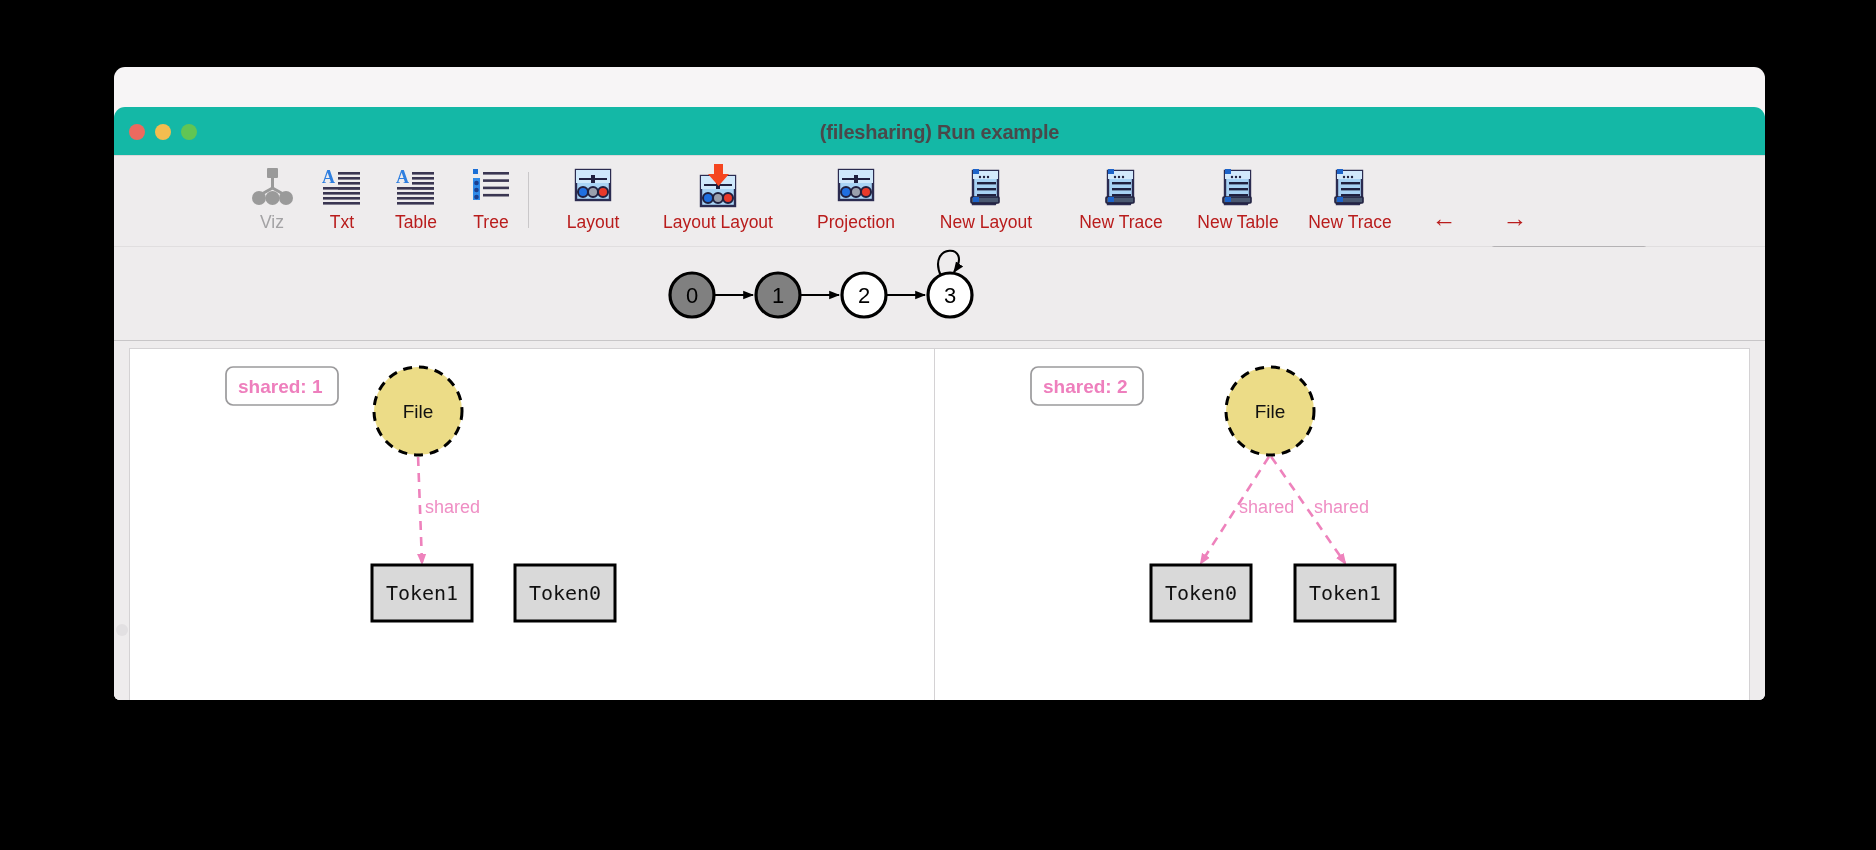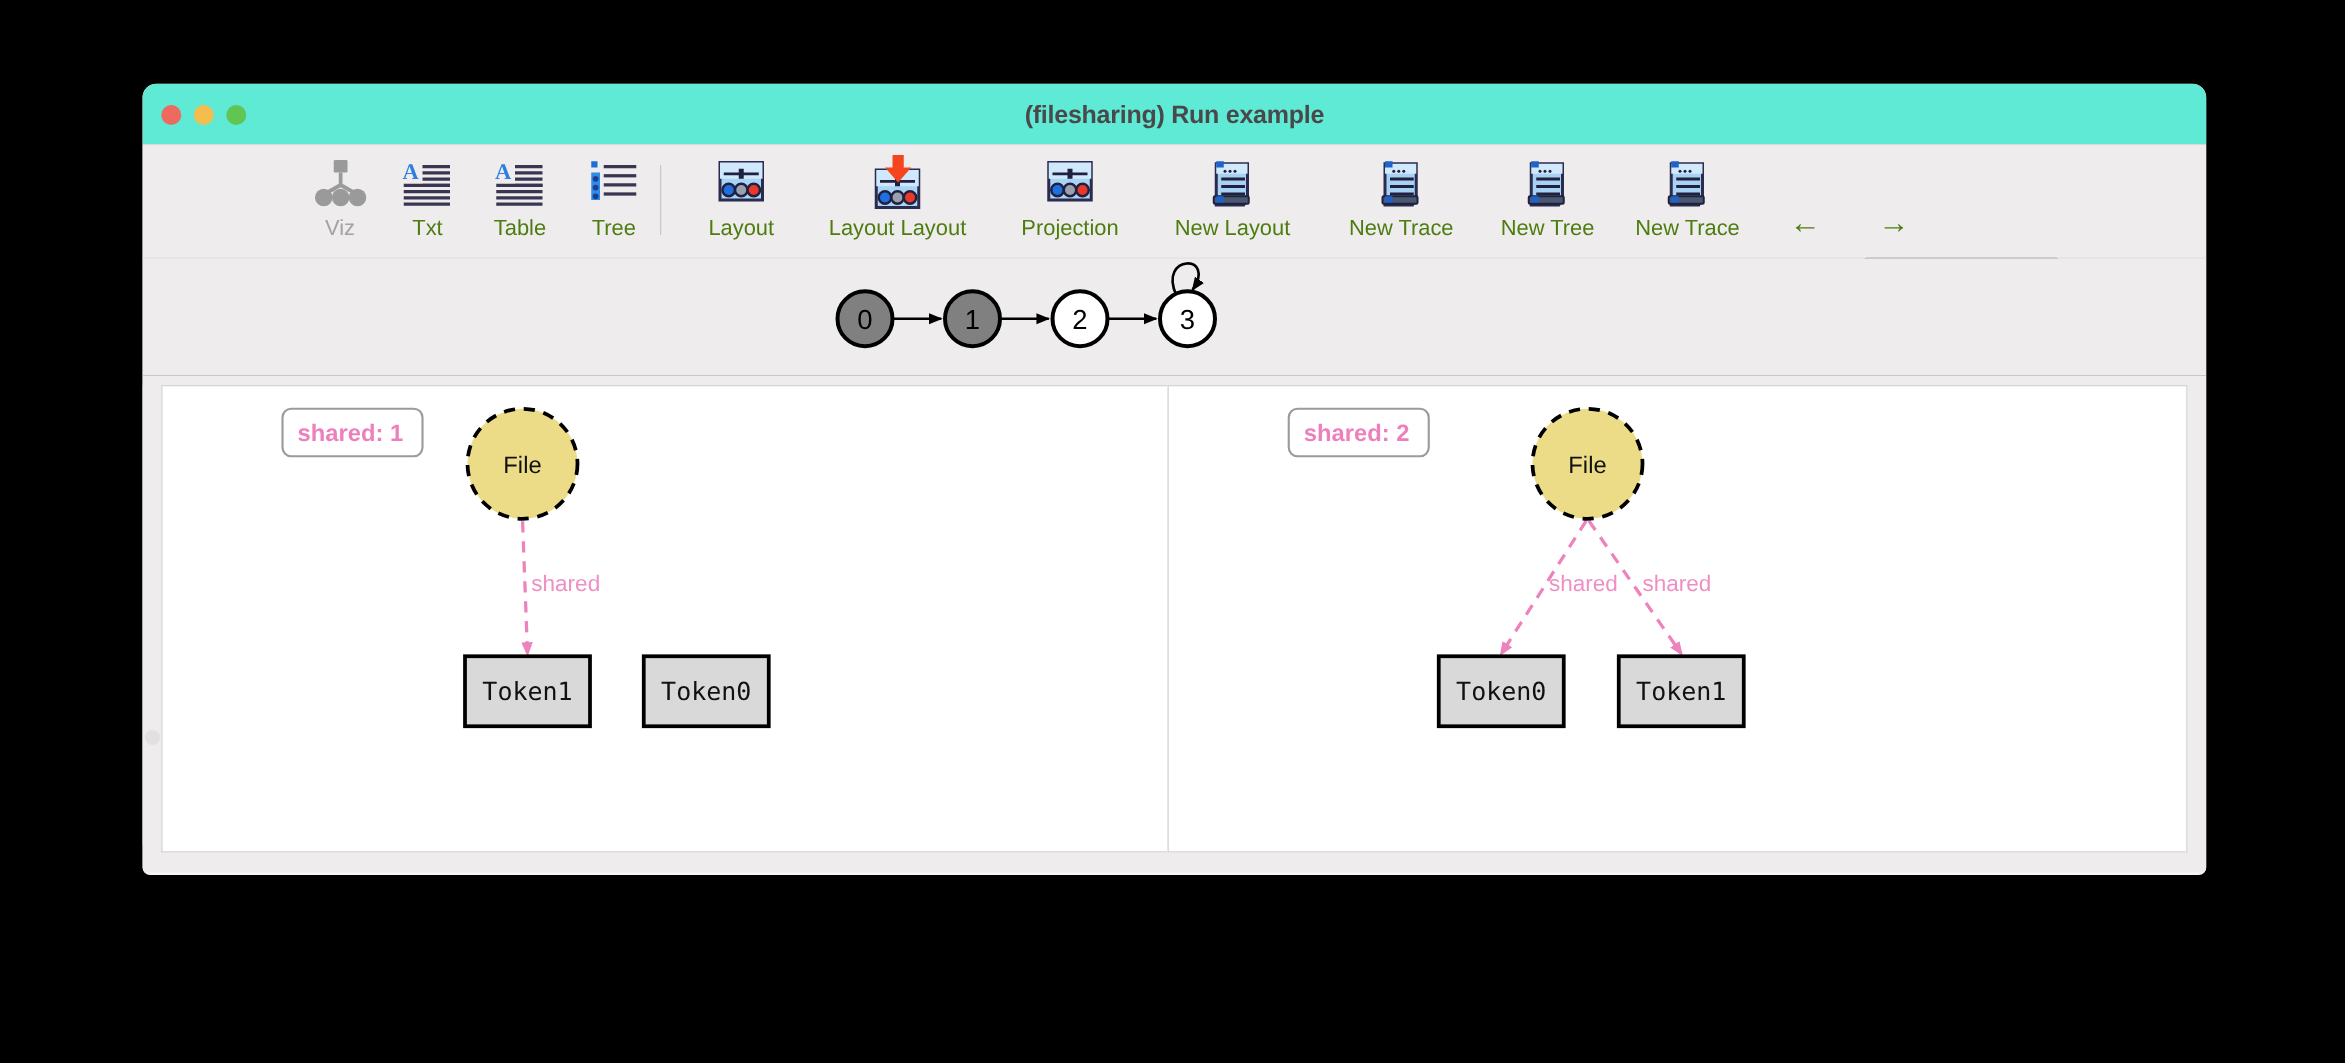--- a/index.html
+++ b/index.html
@@ -19,23 +19,24 @@
     background: #f7f5f6;
     border-radius: 11px 11px 6px 6px;
     box-shadow: 0 3px 18px rgba(0,0,0,0.55);
     overflow: hidden;
   }
 
   
   #titlebar {
     position: relative;
     height: 49px;
-    background: #5eead4;
+    background: #14b8a6;
     border-bottom: 1px solid #dcd7da;
     border-radius: 11px 11px 0 0;
+    margin-top: 40px;
   }
   .traffic {
     position: absolute;
     top: 17px;
     width: 16px; height: 16px;
     border-radius: 50%;
   }
   #tl-close  { left: 15px; background: #ec6a5f; }
   #tl-min    { left: 41px; background: #f4bd4f; }
   #tl-max    { left: 67px; background: #61c554; }
@@ -64,21 +65,21 @@
     cursor: default;
   }
   .tb-ico {
     height: 48px;
     display: flex;
     align-items: center;
     justify-content: center;
   }
   .tb-lab {
     font-size: 17.5px;
-    color: #4d7c0f;
+    color: #b91c1c;
     white-space: nowrap;
     margin-top: 2px;
   }
   .tb-lab.dim { color: #a3a2a4; text-align: center; }
   .tb-inner { position: relative; left: -120px; width: 240px; }
   #tb-sep {
     position: absolute;
     left: 414px; top: 16px;
     width: 1px; height: 56px;
     background: #c9c7c9;
@@ -359,21 +360,21 @@
                 <rect x="14" y="12" width="0" height="0" fill="#20203f"></rect>
                 <rect x="14" y="13" width="0" height="0" fill="#20203f"></rect>
                 <circle cx="16" cy="13" r="1.2" fill="#20203f"></circle>
                 <circle cx="20" cy="13" r="1.2" fill="#20203f"></circle>
                 <circle cx="24" cy="13" r="1.2" fill="#20203f"></circle>
                 <rect x="13" y="18" width="19" height="2.4" fill="#20203f"></rect>
                 <rect x="13" y="24" width="19" height="2.4" fill="#20203f"></rect>
                 <rect x="13" y="30" width="19" height="2.4" fill="#20203f"></rect>
               </svg>
             </div>
-            <div class="tb-lab">New Tree</div>
+            <div class="tb-lab">New Table</div>
           </div>
         </div>
         <div class="tb-item" style="left: 1236px;">
           <div class="tb-inner">
             <div class="tb-ico">
               <svg width="44" height="44" viewBox="0 0 44 44">
                 <path d="M9 7 h25 v27 l-3 6 H9 z" fill="#a8d2f4" stroke="#2b2b50" stroke-width="2.4"></path>
                 <path d="M9 7 h25 v8 H9 z" fill="#d2e9fc"></path>
                 <rect x="7" y="33" width="28" height="6" rx="1" fill="#4a5870" stroke="#20203f" stroke-width="1.6"></rect>
                 <rect x="9" y="5" width="6" height="5" fill="#1d63c9"></rect>

